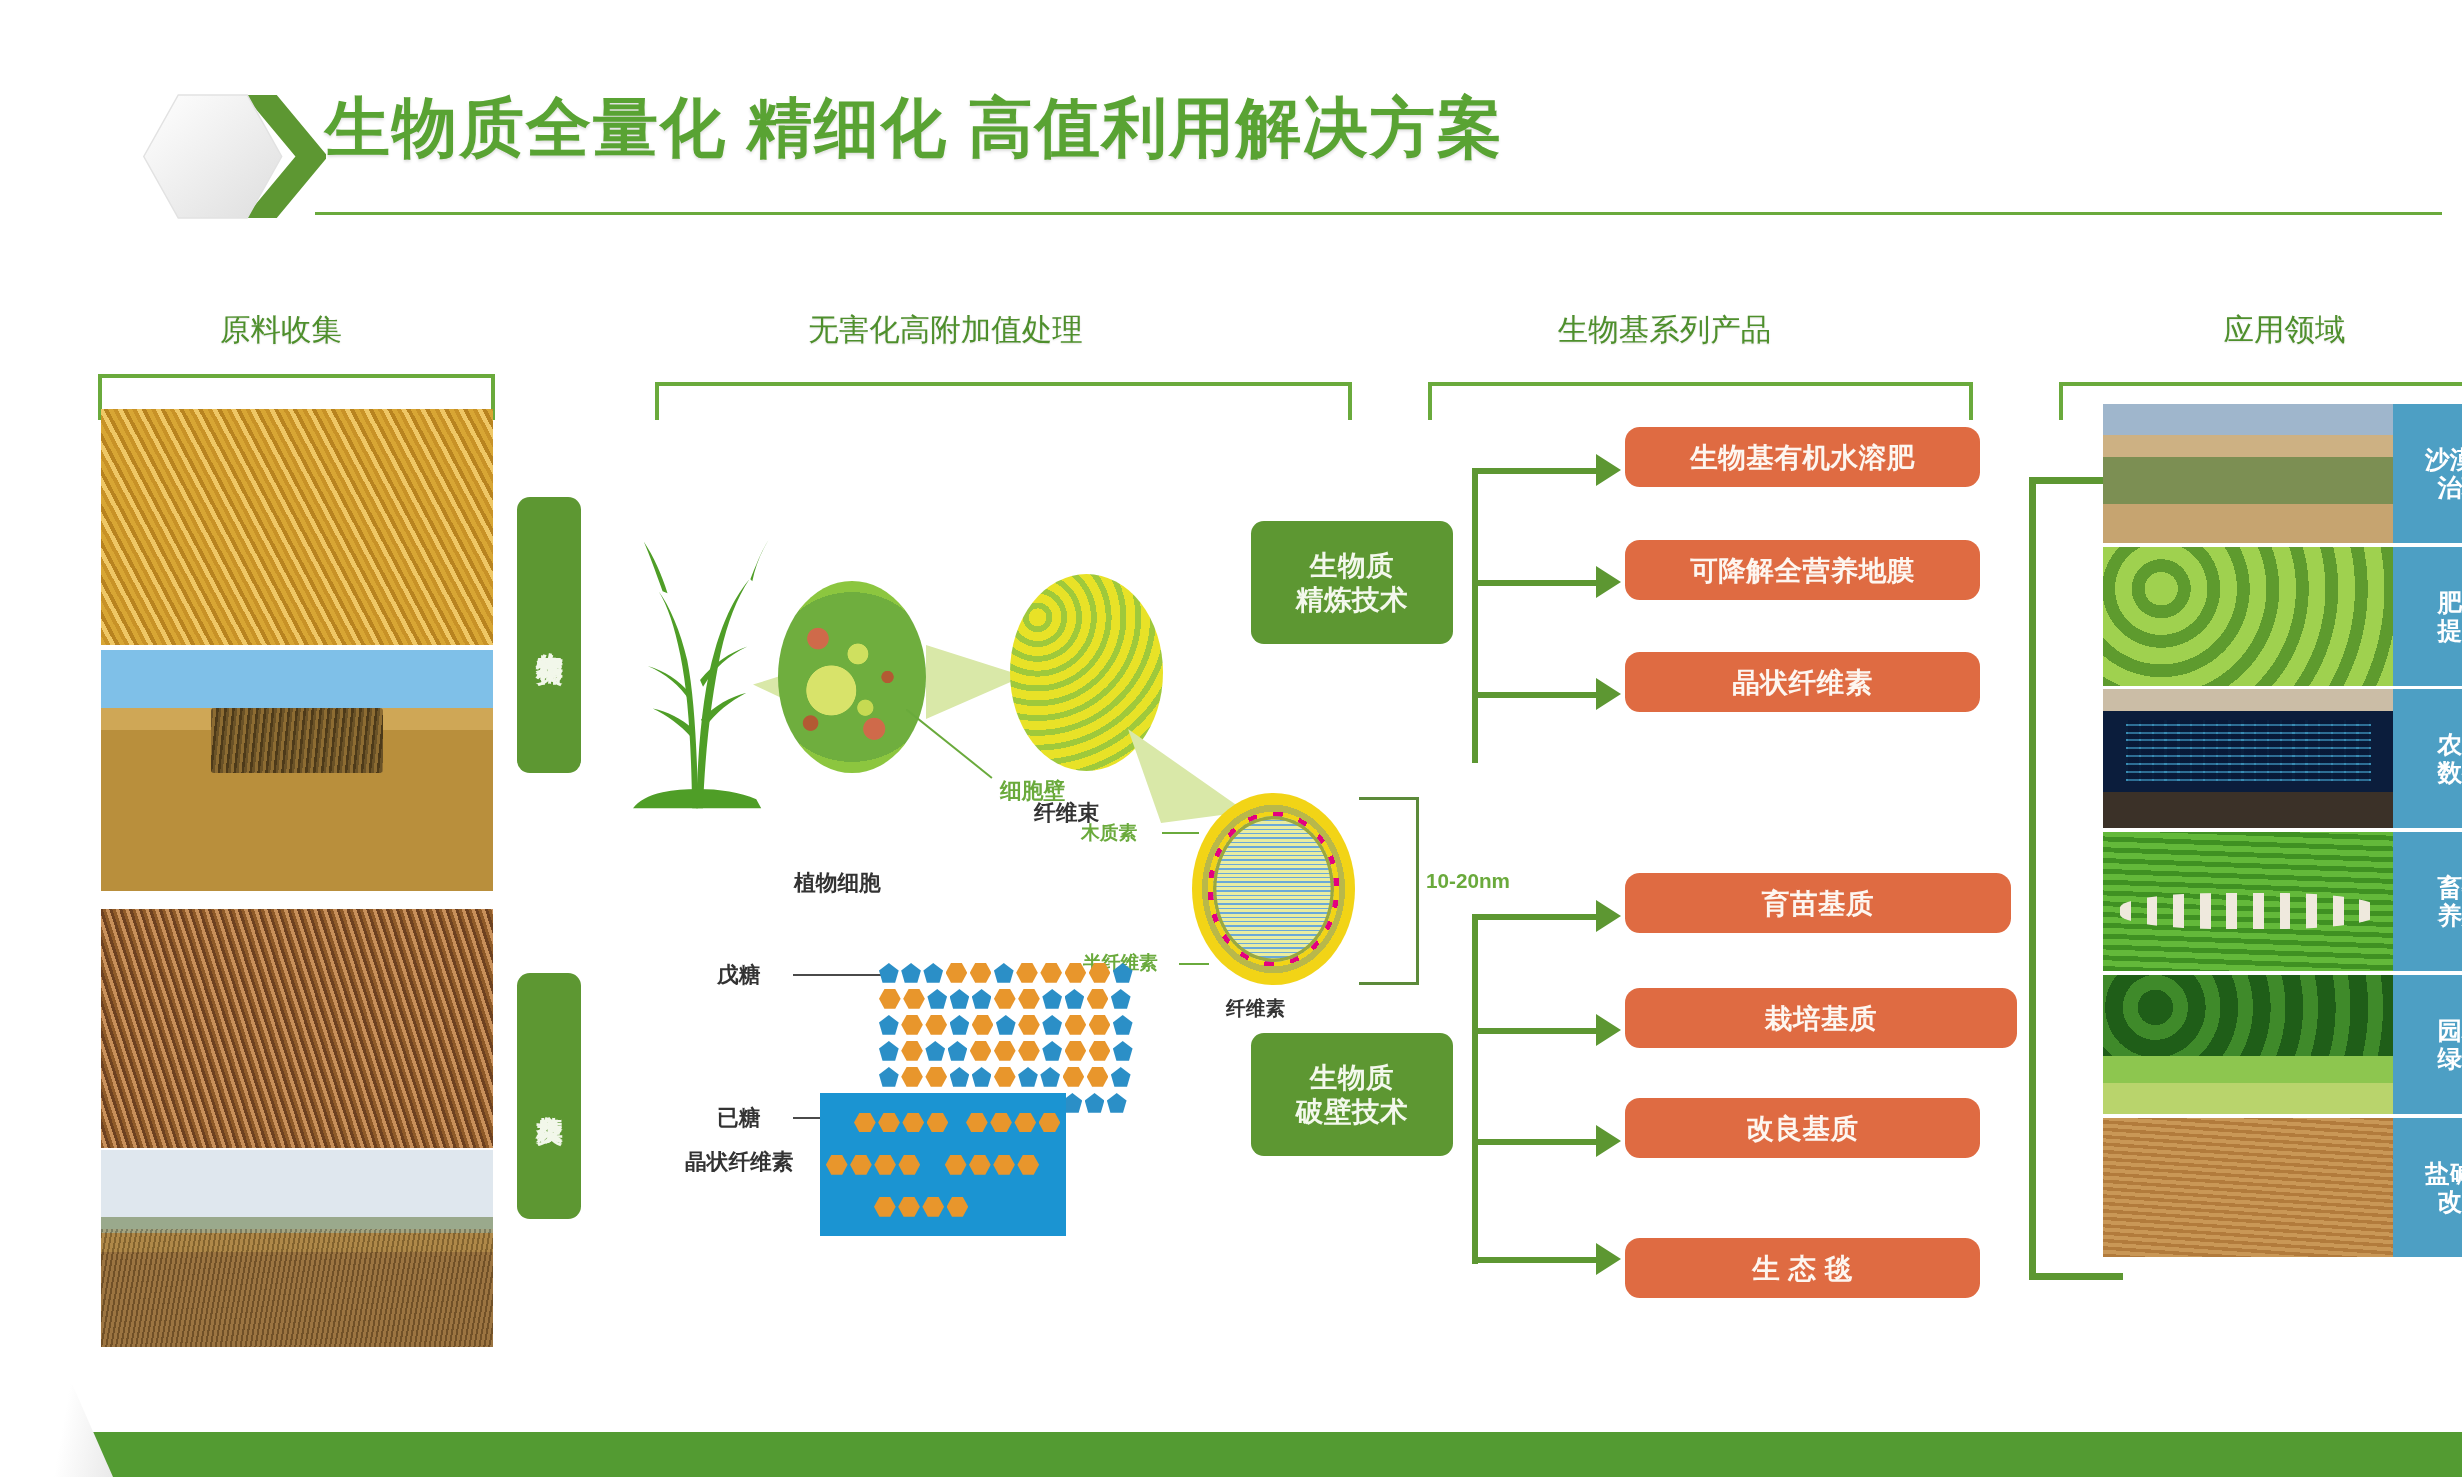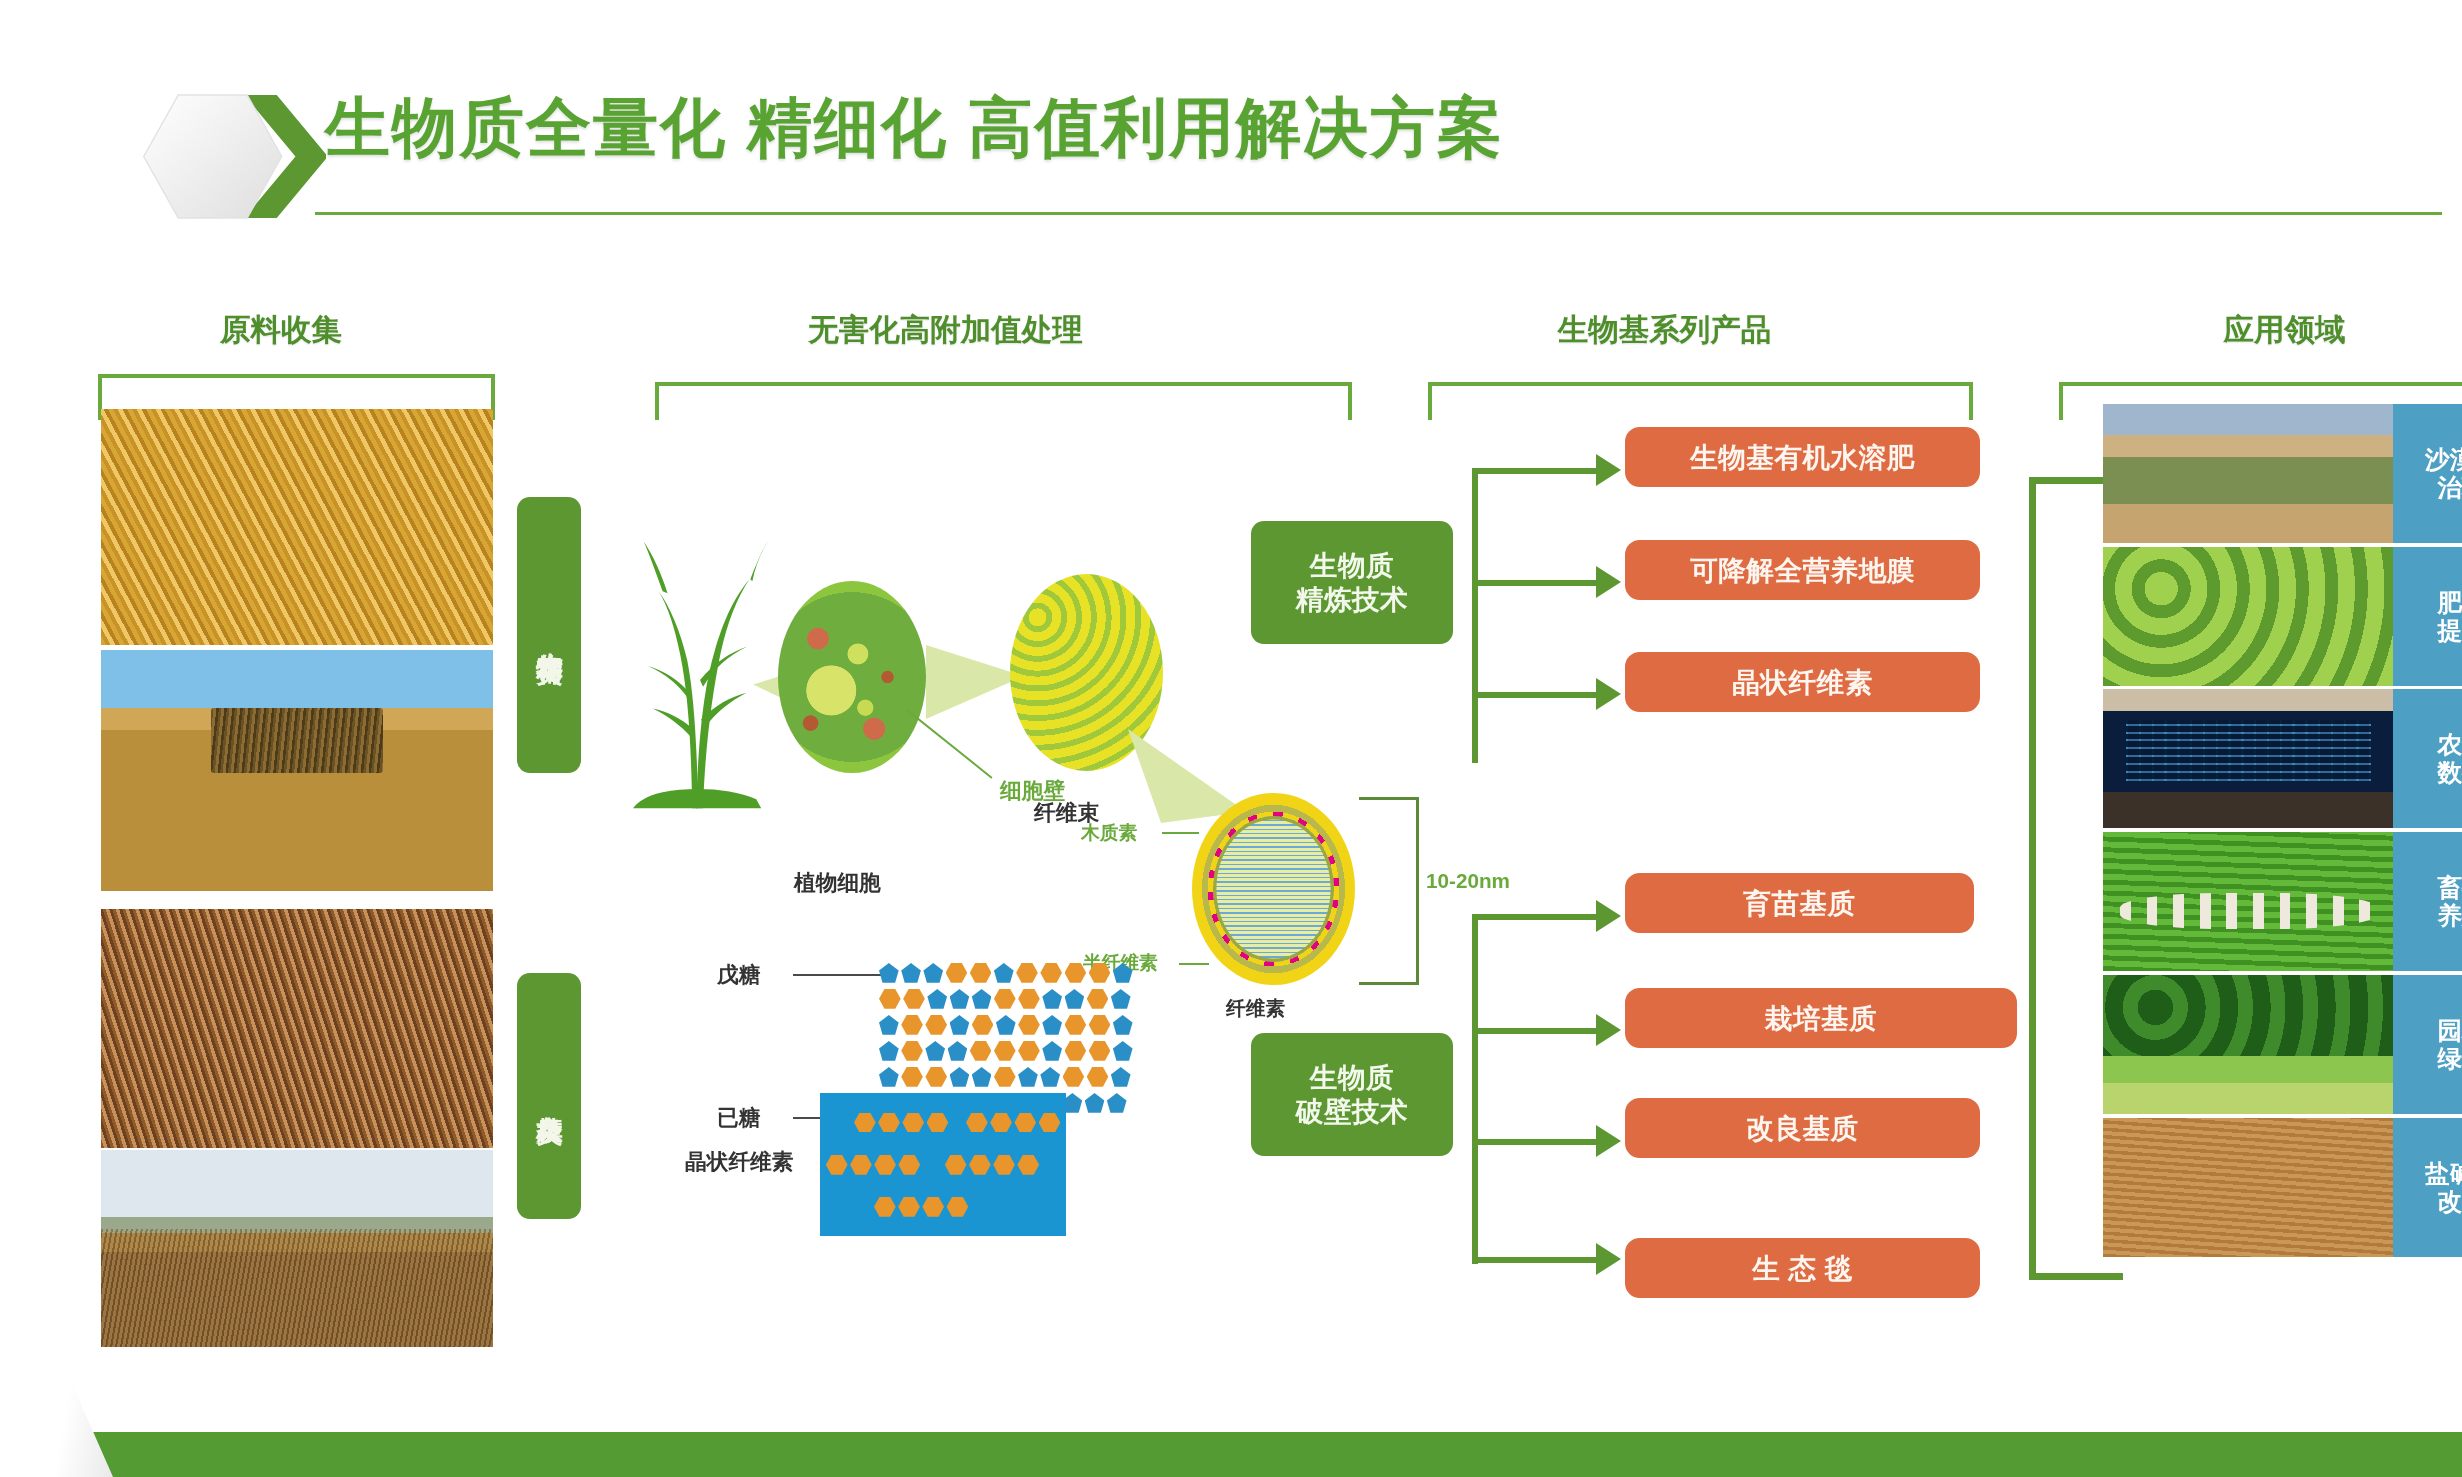--- a/index.html
+++ b/index.html
@@ -7,21 +7,21 @@
        font-family:"Liberation Sans","DejaVu Sans",sans-serif;}
 
   
   #hexmark{position:absolute;left:129px;top:75px;width:197px;height:163px;}
   #title{position:absolute;left:325px;top:84px;font-size:65px;font-weight:bold;
          color:#59a333;letter-spacing:2px;white-space:nowrap;
          text-shadow:0 1.5px 3px rgba(0,0,0,.13);}
   #title-rule{position:absolute;left:315px;top:212px;width:2127px;height:3px;background:#6aaa3c;}
 
   
-  .stage-label{position:absolute;font-size:30.5px;color:#4e8f2c;font-weight:bold;
+  .stage-label{position:absolute;font-size:30.5px;color:#4e8f2c;font-weight:normal;
                text-align:center;text-shadow:0 1px 2px rgba(0,0,0,.12);}
   .stage-bracket{position:absolute;border-top:4.4px solid #6aaa3c;
                  border-left:4.4px solid #6aaa3c;border-right:4.4px solid #6aaa3c;}
 
   
   .photo{position:absolute;background-size:cover;background-position:center;}
   .ph-straw1{background:
      repeating-linear-gradient(62deg,#d8a634 0 4.4px,#c89227 4.4px 8.4px,#efc765 8.4px 12.8px,#b8831f 12.8px 16.7px),
      repeating-linear-gradient(-55deg,rgba(120,80,20,.34) 0 3.4px,rgba(255,225,150,.3) 3.4px 7.4px),
      linear-gradient(#e2b44b,#c79329);}
@@ -359,21 +359,21 @@
 <div class="conn" style="left:1472px;top:914px;width:5.9px;height:350px;"></div>
 <div class="conn" style="left:1472px;top:914px;width:128px;height:5.9px;"></div>
 <div class="conn" style="left:1472px;top:1028px;width:128px;height:5.9px;"></div>
 <div class="conn" style="left:1472px;top:1139px;width:128px;height:5.9px;"></div>
 <div class="conn" style="left:1472px;top:1257px;width:128px;height:5.9px;"></div>
 <div class="arrowhead" style="left:1596px;top:900px;"></div>
 <div class="arrowhead" style="left:1596px;top:1014px;"></div>
 <div class="arrowhead" style="left:1596px;top:1125px;"></div>
 <div class="arrowhead" style="left:1596px;top:1243px;"></div>
 
-<div class="prodbox" style="left:1625px;top:873px;width:349px;height:60px;">育苗基质</div>
+<div class="prodbox" style="left:1625px;top:873px;width:386px;height:60px;">育苗基质</div>
 <div class="prodbox" style="left:1625px;top:988px;width:392px;height:60px;">栽培基质</div>
 <div class="prodbox" style="left:1625px;top:1098px;width:355px;height:60px;">改良基质</div>
 <div class="prodbox" style="left:1625px;top:1194px;width:355px;height:60px;margin-top:44px;">生 态 毯</div>
 
 <div class="conn" style="left:2029px;top:477px;width:6.9px;height:803px;"></div>
 <div class="conn" style="left:2029px;top:477px;width:94px;height:6.9px;"></div>
 <div class="conn" style="left:2029px;top:1273px;width:94px;height:6.9px;"></div>
 
 <div class="photo ph-desert" style="left:2103px;top:404px;width:291px;height:139px;"></div>
 <div class="apptag" style="left:2393px;top:404px;width:138px;height:139px;">

